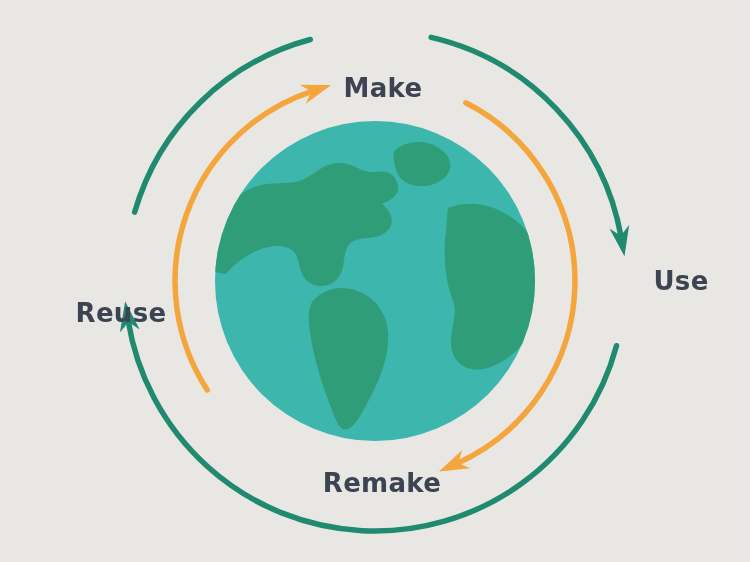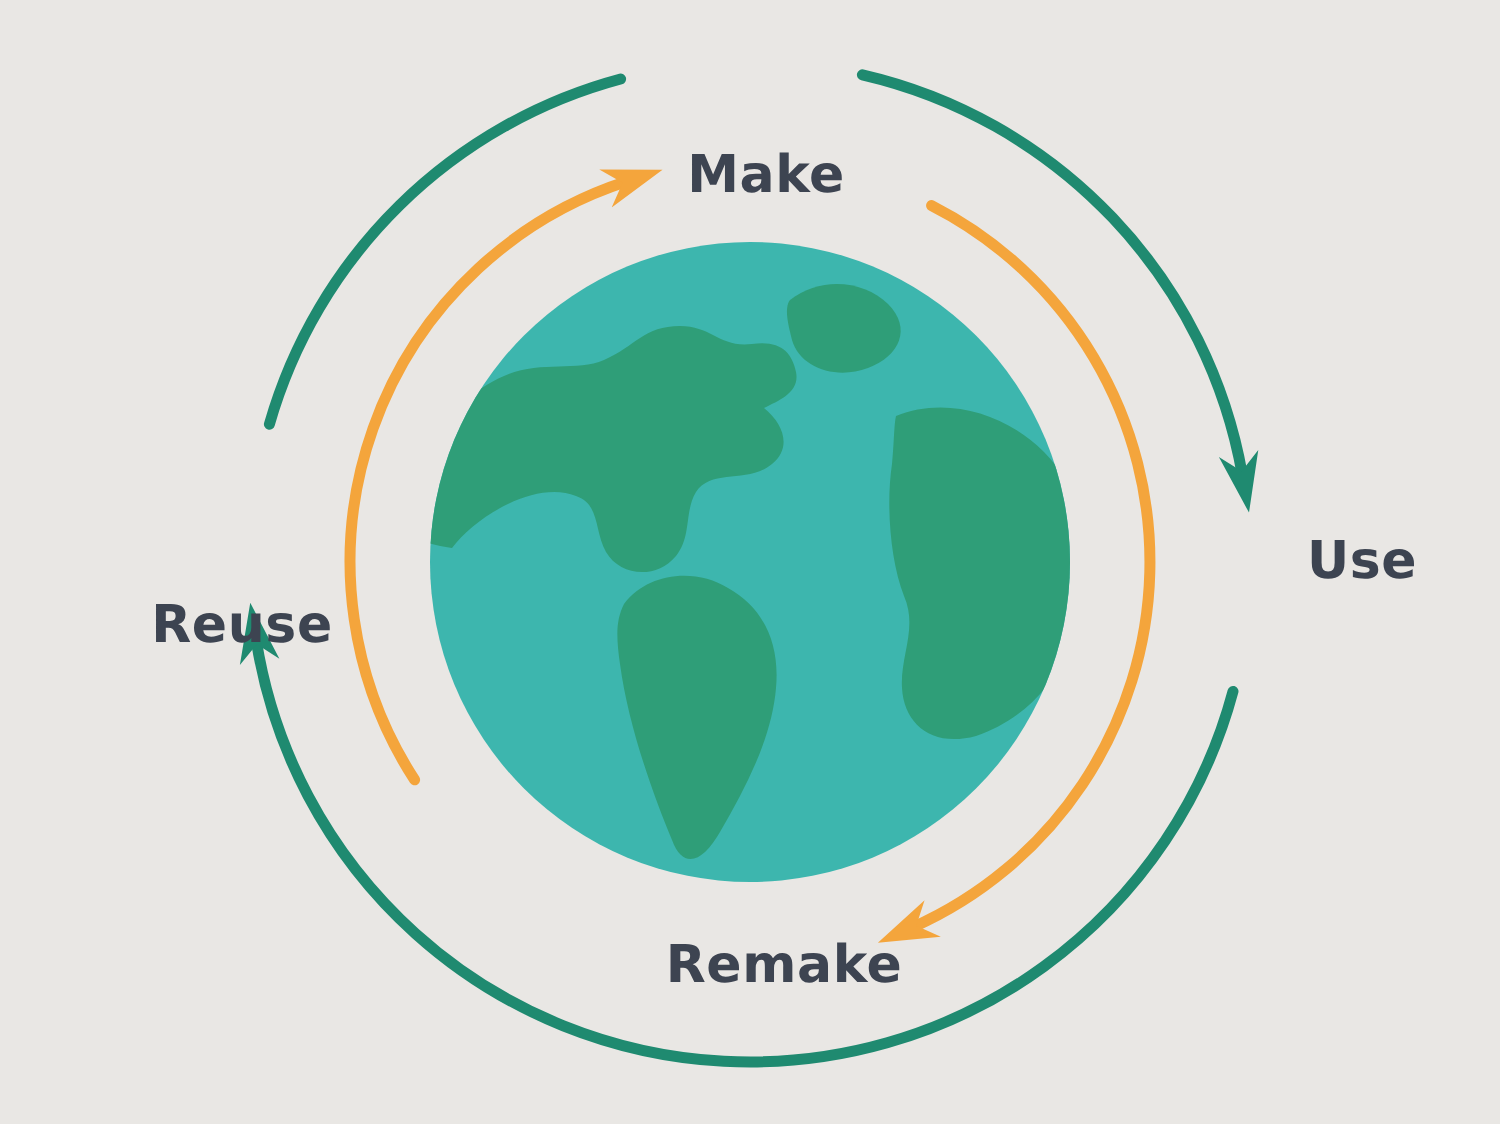--- a/index.html
+++ b/index.html
@@ -41,21 +41,21 @@
     transform: translate(-50%, -50%);
     font-size: 26px;
     font-weight: 700;
     color: var(--label-text, #3d4451);
     letter-spacing: 0.3px;
     white-space: nowrap;
     user-select: none;
   }
   .label-top    { left: 383px; top: 88px; }
   .label-right  { left: 633px; top: 281px; margin-left: 48px; }
-  .label-bottom { left: 392px; top: 483px; }
+  .label-bottom { left: 382px; top: 483px; }
   .label-left   { left: 121px; top: 281px; margin-top: 32px; }
 </style>
 </head>
 <body>
 
 <div class="stage">
 
   <svg class="diagram-svg" width="750" height="562" viewBox="0 0 750 562" aria-hidden="true">
     <defs>
       <marker id="arrowGreen" markerUnits="userSpaceOnUse" markerWidth="34" markerHeight="26" refX="11" refY="12" orient="auto">

